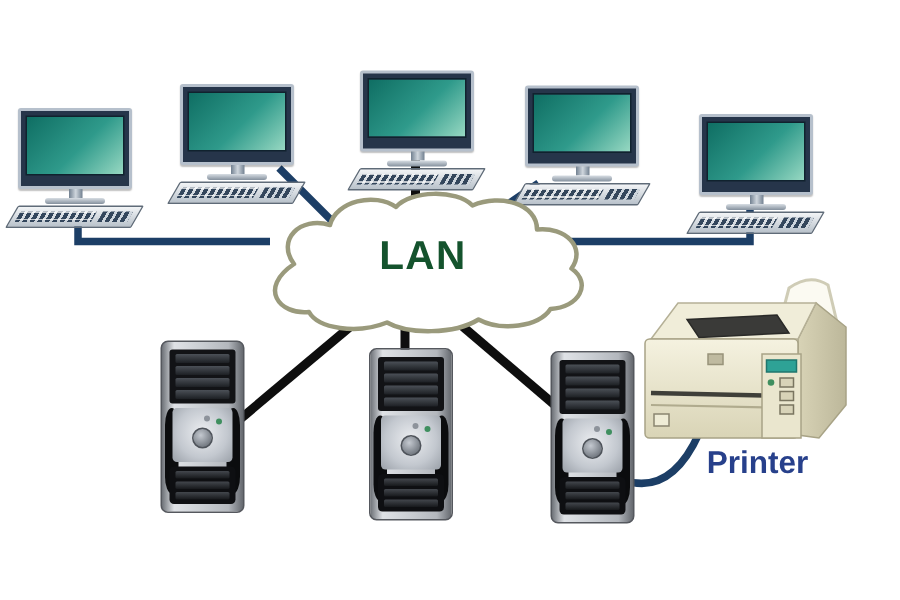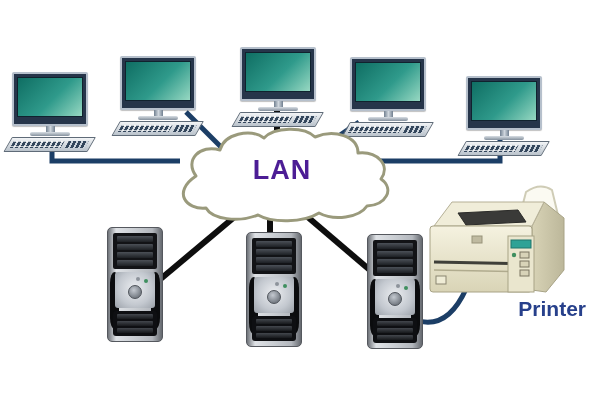--- a/index.html
+++ b/index.html
@@ -69,29 +69,29 @@
   .led-a{background:#8d939b;left:52%;top:5px;}
   .led-b{background:#3f8f5f;left:72%;top:7px;}
   .srv-vent{height:25px;background:#0e0f12;border-radius:3px;padding:3px 4px;z-index:2;
     display:flex;flex-direction:column;gap:2px;box-sizing:border-box;}
   .vent-row{flex:1;background:linear-gradient(#43474d,#17191c);border-radius:1px;}
 
   
   .cloud-svg{position:absolute;left:158px;top:126px;z-index:3;}
   .cloud-label{
     position:absolute;left:164px;top:155px;width:236px;z-index:4;
-    text-align:center;font-size:27px;font-weight:bold;color:#4c1d95;
+    text-align:center;font-size:27px;font-weight:bold;color:#14532d;
     letter-spacing:1px;
   }
 
   
   .printer-svg{position:absolute;left:424px;top:180px;z-index:2;}
   .printer-label{
-    position:absolute;left:466px;top:297px;width:120px;z-index:2;
-    text-align:right;font-size:21px;font-weight:bold;color:#27408b;
+    position:absolute;left:445px;top:297px;width:120px;z-index:2;
+    text-align:center;font-size:21px;font-weight:bold;color:#27408b;
   }
 </style>
 </head>
 <body>
 
 <div class="canvas">
 
   <svg class="lines-layer" width="600" height="400" viewBox="0 0 600 400">
     <path d="M52 144 L52 161 L180 161" stroke="#1c3e66" stroke-width="5"></path>
     <path d="M186 112 L226 152" stroke="#1c3e66" stroke-width="5"></path>

